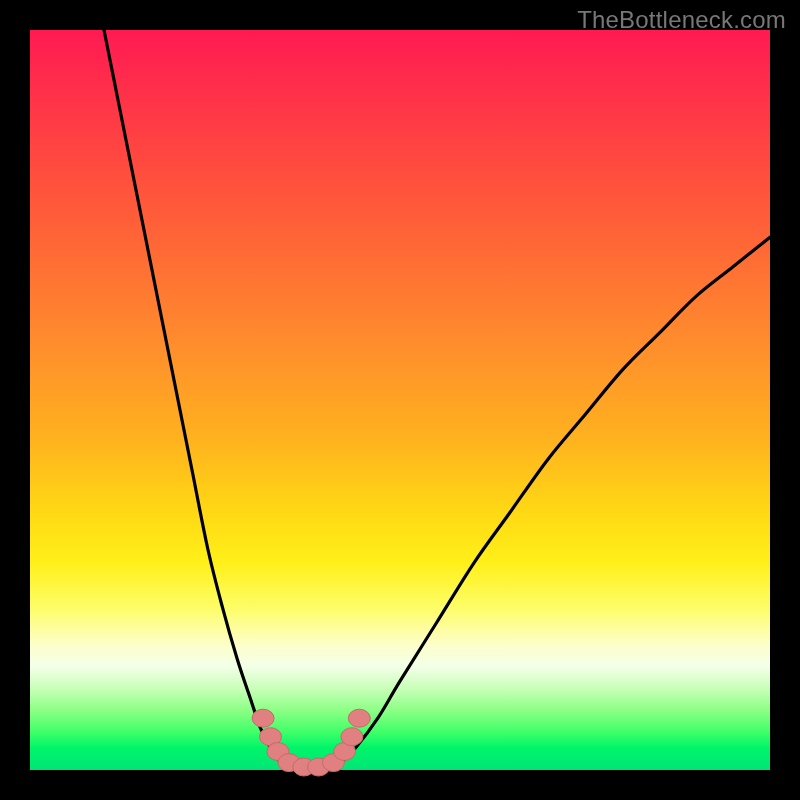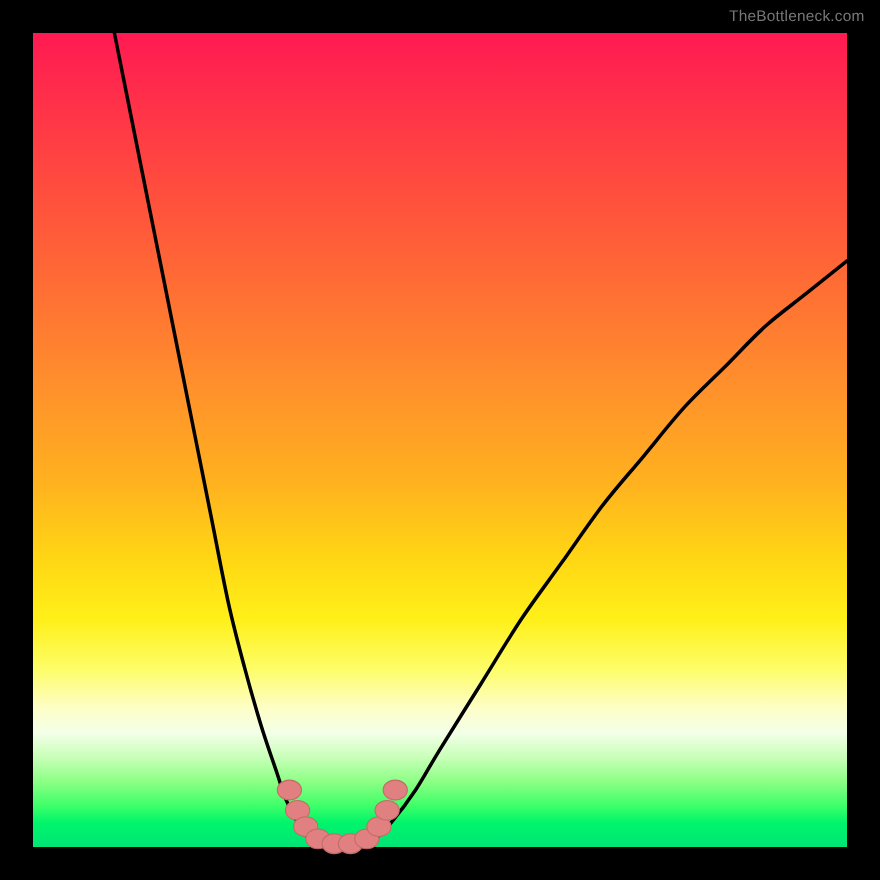--- a/index.html
+++ b/index.html
@@ -42,21 +42,21 @@
       #3cff68 95%,
       #00f56a 97%,
       #00e577 100%
     );
   }
   .watermark {
     position: absolute;
     top: 6px;
     right: 14px;
     color: #777;
-    font-size: 14px;
+    font-size: 24px;
     letter-spacing: 0.2px;
     font-weight: 400;
     user-select: none;
   }
   svg.curve {
     position: absolute;
     left: 0;
     top: 0;
     width: 740px;
     height: 740px;

